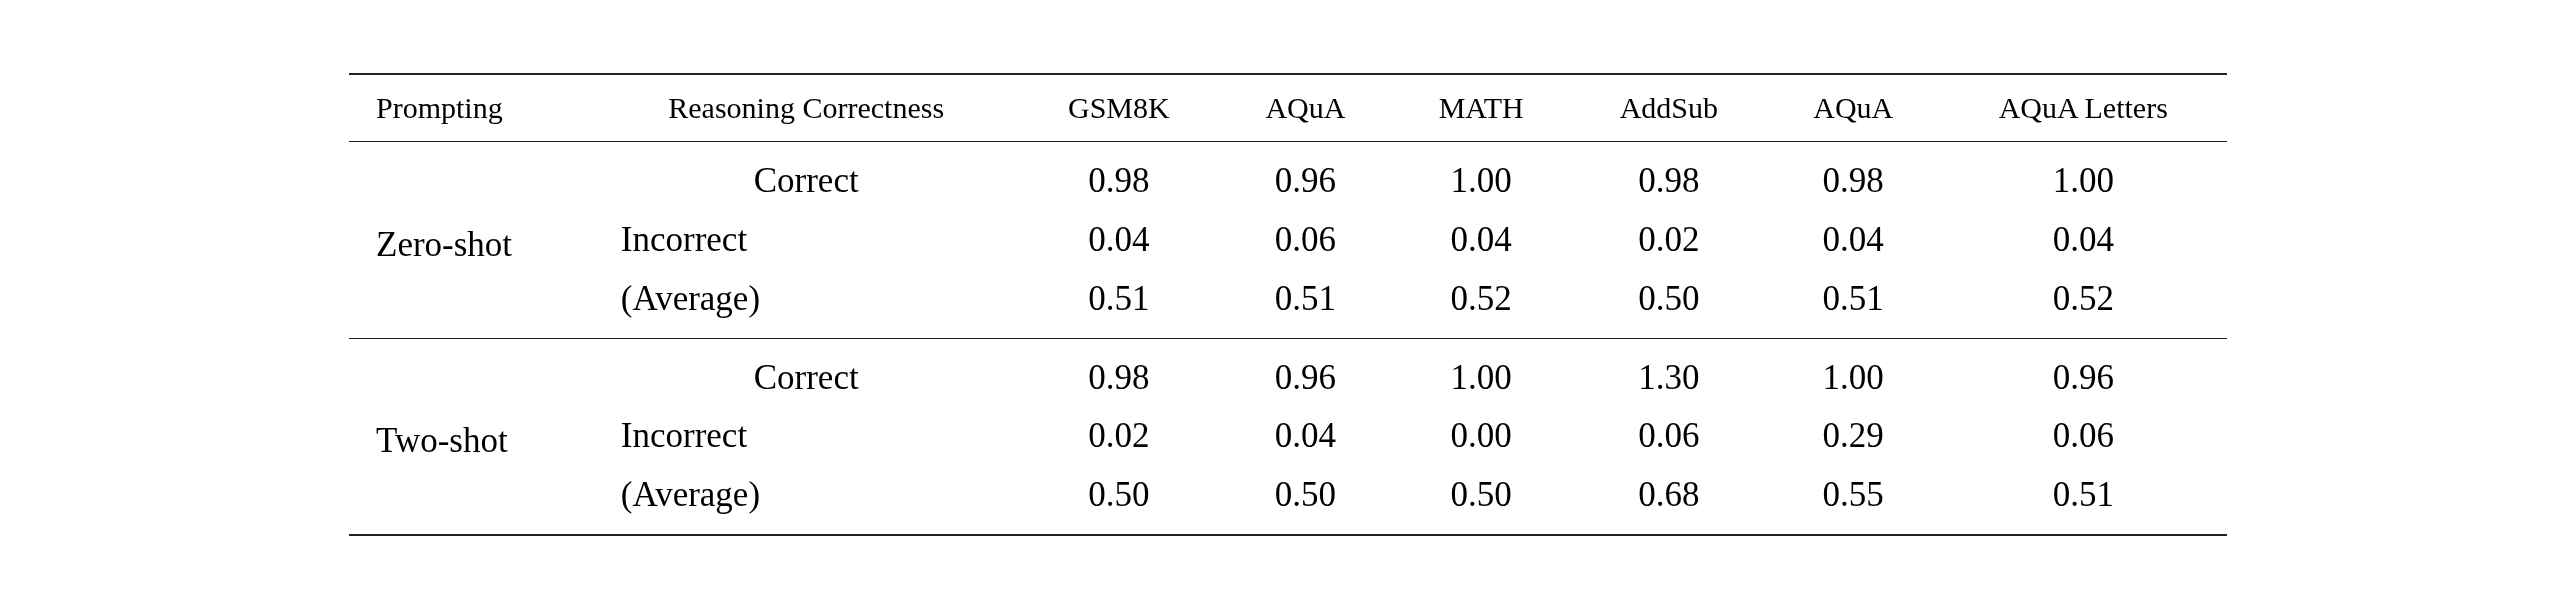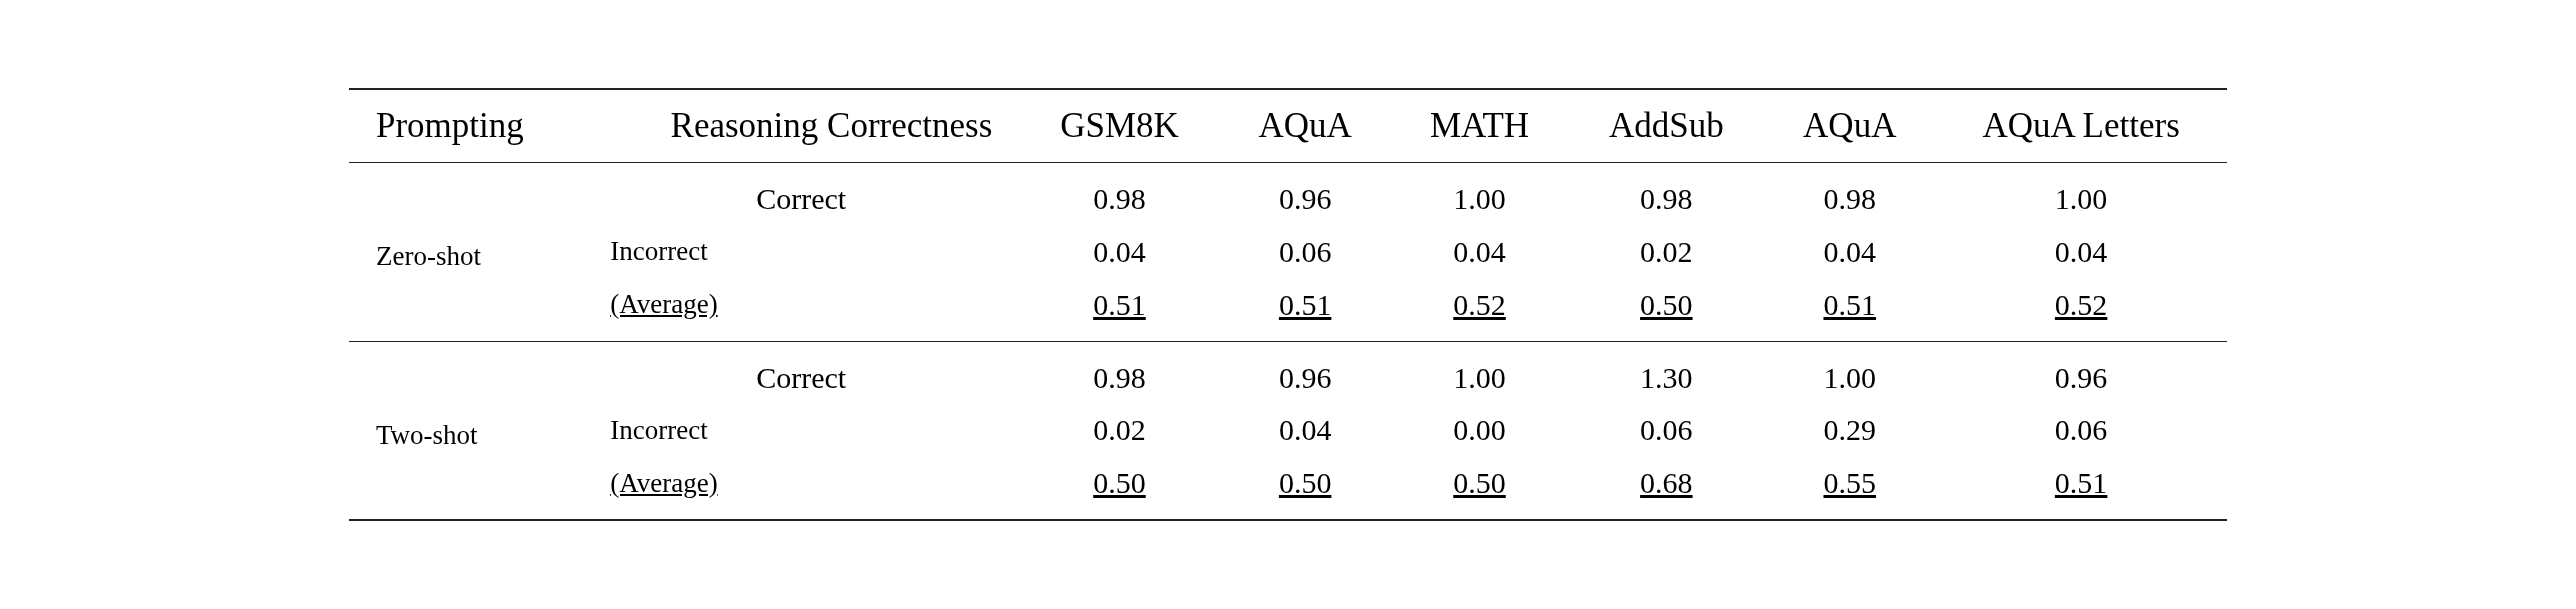--- a/index.html
+++ b/index.html
@@ -29,55 +29,54 @@
     table {
       border-collapse: collapse;
       width: 1878px;
       font-size: 35px;
     }
 
     thead tr th {
       padding: 16px 27px;
       text-align: center;
       font-weight: normal;
-      font-size: 35px;
+      font-size: 30px;
       border-top: 2px solid #222;
       border-bottom: 1.3px solid #222;
     }
 
     thead tr th:first-child {
       text-align: left;
     }
 
     thead tr th:nth-child(2) {
-      text-align: right;
+      text-align: center;
     }
 
     tbody tr td {
       padding: 9.4px 27px;
       text-align: center;
-      font-size: 30px;
+      font-size: 35px;
     }
 
     tbody tr td:first-child {
       text-align: left;
-      font-size: 27px;
+      font-size: 35px;
     }
 
     tbody tr td:nth-child(2) {
       text-align: center;
     }
 
     .group-row-first td {
       padding-top: 19px;
     }
 
     .group-row-last td {
       padding-bottom: 19px;
-      text-decoration: underline;
     }
 
     .section-divider td {
       border-top: 1.3px solid #222;
     }
 
     .table-bottom-border {
       border-bottom: 2px solid #222;
     }
 

